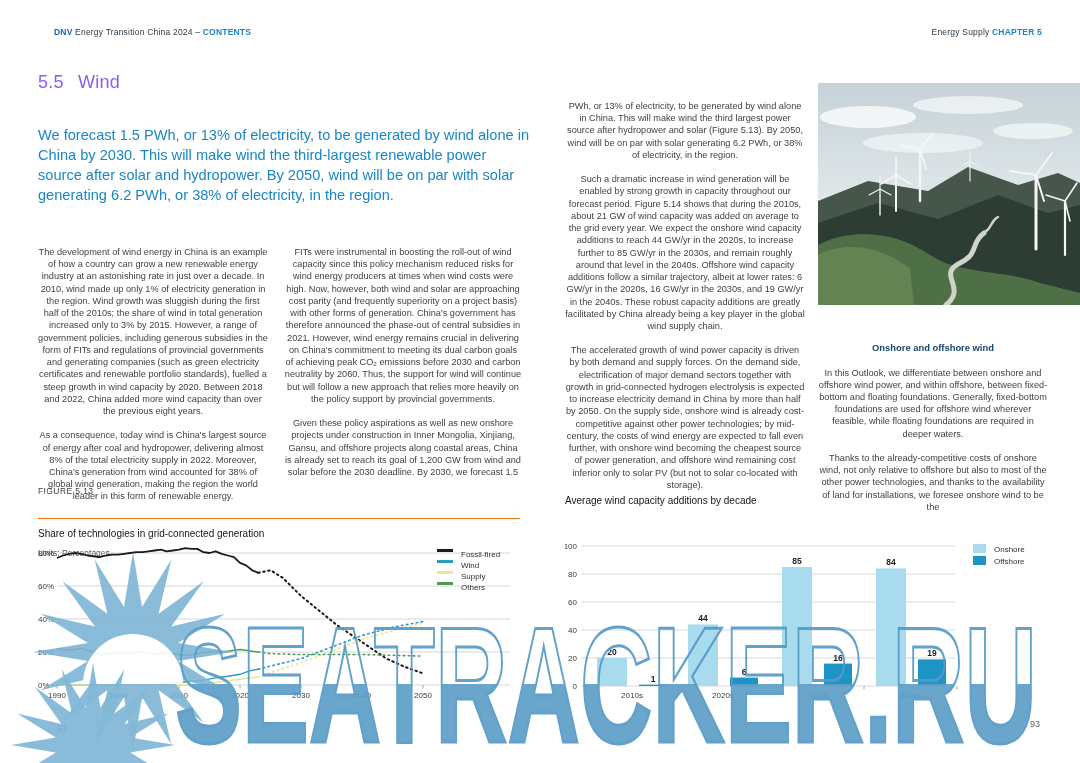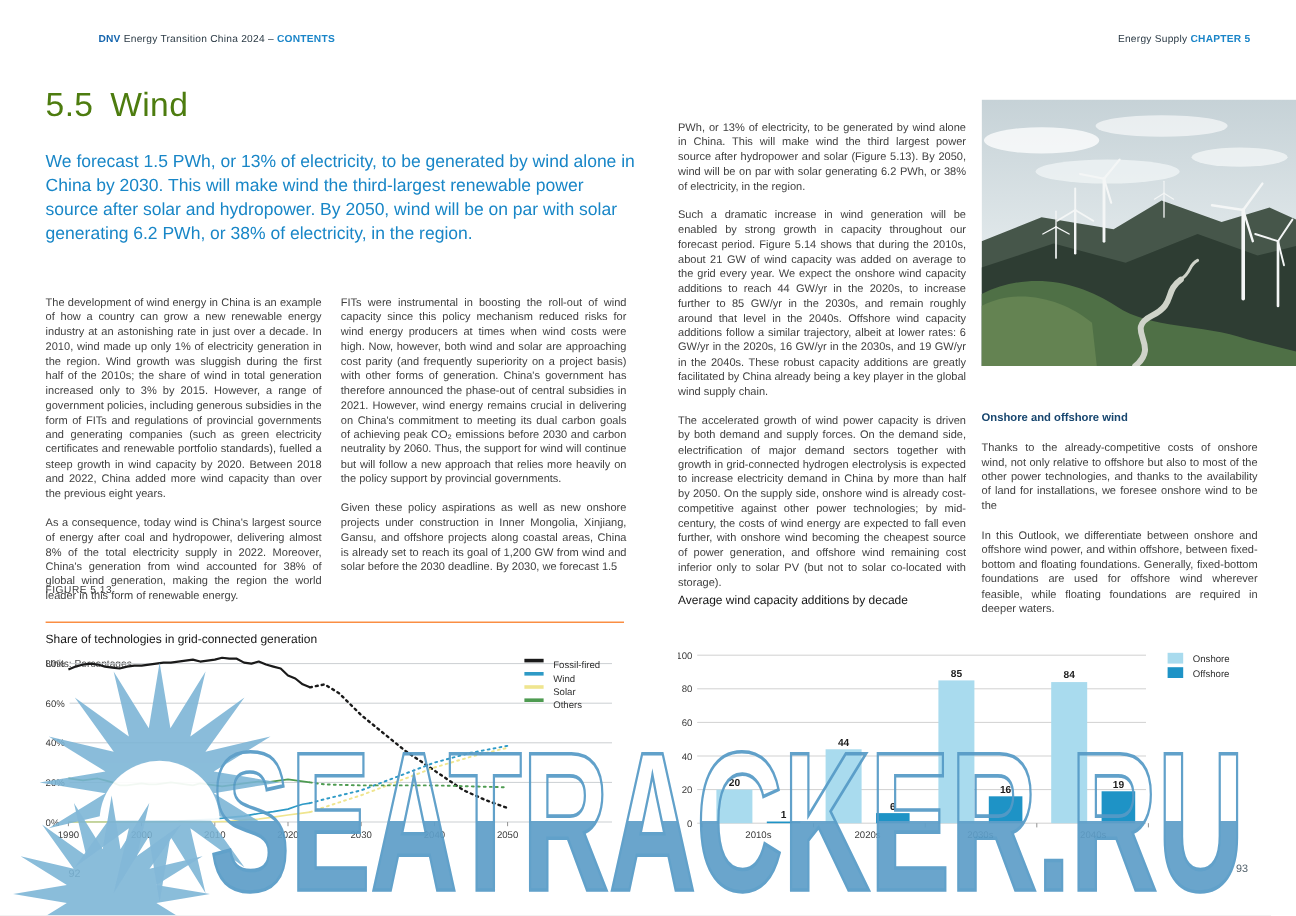--- a/index.html
+++ b/index.html
@@ -4,45 +4,45 @@
 <style>
   html,body{margin:0;padding:0;background:#e8e8e8;}
   #page{position:relative;width:1080px;height:763px;background:#ffffff;overflow:hidden;
         font-family:"Liberation Sans",sans-serif;-webkit-font-smoothing:antialiased;}
   .abs{position:absolute;}
   
   .hdr{font-size:8.5px;color:#2b3a45;letter-spacing:.2px;}
   .hdr .brand{color:#1565ae;font-weight:bold;}
   .hdr .blue{color:#1a85c8;font-weight:bold;}
   
-  .sec-title{font-size:28px;color:#4d7c0f;font-weight:500;letter-spacing:.3px;}
+  .sec-title{font-size:18px;color:#8b5cf6;font-weight:500;letter-spacing:.3px;}
   .sec-title .num{margin-right:14px;}
   .lead{font-size:14.6px;line-height:1.37;color:#1886c7;width:494px;}
   
   .body-col{font-size:9.2px;line-height:1.33;color:#3f3f3f;text-align:justify;margin-top:24px;}
-  .body-col p{margin:0 0 12px 0;}
+  .body-col p{margin:0 0 12px 0;text-align:center;}
   .col-heading{font-size:9.4px;font-weight:bold;color:#16456e;margin:0 0 2px 0;text-align:left;}
   
   .figlabel{font-size:8.5px;color:#3c3c3c;letter-spacing:.4px;padding-bottom:22px;
             border-bottom:1px solid #f97316;}
   .figtitle{font-size:10px;font-weight:normal;color:#141414;margin-top:9px;}
   .figunits{font-size:8.5px;color:#4a4a4a;margin-top:9px;}
   .legend{font-size:8px;color:#2f2f2f;line-height:11px;}
   .lg-row{display:flex;align-items:flex-start;height:11px;}
   .lg-line{display:inline-block;width:16px;height:2.5px;margin-right:8px;}
   .lg-sq{display:inline-block;width:13px;height:9px;margin-right:8px;}
   .pageno{font-size:9px;color:#53626c;}
   svg text{font-family:"Liberation Sans",sans-serif;}
 </style>
 </head>
 <body>
 
 <div id="page">
 
-  <div class="abs hdr" style="left:54px;top:27px;padding-left:28px;">
+  <div class="abs hdr" style="left:26px;top:27px;padding-left:28px;">
     <span class="brand">DNV</span>
     <span>Energy Transition China 2024</span>
     <span>–</span>
     <span class="blue">CONTENTS</span>
   </div>
   <div class="abs hdr" style="right:38px;top:27px;text-align:right;padding-left:32px;">
     <span>Energy Supply</span>
     <span class="blue">CHAPTER 5</span>
   </div>
 
@@ -121,22 +121,22 @@
             <line x1="247" y1="118" x2="259" y2="100"></line>
             <line x1="247" y1="118" x2="228" y2="112"></line>
             <line x1="247" y1="118" x2="252" y2="138"></line>
           </g>
       </g>
     </svg>
   </div>
 
   <div class="abs body-col" style="left:818px;top:318px;width:230px;">
     <p class="col-heading">Onshore and offshore wind</p>
+    <p>In this Outlook, we differentiate between onshore and offshore wind power, and within offshore, between fixed-bottom and floating foundations. Generally, fixed-bottom foundations are used for offshore wind wherever feasible, while floating foundations are required in deeper waters.</p>
     <p>Thanks to the already-competitive costs of onshore wind, not only relative to offshore but also to most of the other power technologies, and thanks to the availability of land for installations, we foresee onshore wind to be the</p>
-    <p>In this Outlook, we differentiate between onshore and offshore wind power, and within offshore, between fixed-bottom and floating foundations. Generally, fixed-bottom foundations are used for offshore wind wherever feasible, while floating foundations are required in deeper waters.</p>
   </div>
 
   <div class="abs" style="left:38px;top:486px;width:482px;">
     <div class="figlabel">FIGURE 5.13</div>
     <div class="figtitle">Share of technologies in grid-connected generation</div>
     <div class="figunits">Units: Percentages</div>
     <svg id="fig13svg" class="abs" style="left:0;top:56px;" width="482" height="162">
         <line x1="20" y1="143" x2="472" y2="143" stroke="#c9cdd0" stroke-width="0.8"></line>
         <text x="0" y="146" font-size="8" fill="#3a3a3a">0%</text>
         <line x1="20" y1="110" x2="472" y2="110" stroke="#c9cdd0" stroke-width="0.8"></line>
@@ -174,21 +174,21 @@
         <div class="lg-row">
           <span class="lg-line" style="background: rgb(26, 26, 26);"></span>
           <span>Fossil-fired</span>
         </div>
         <div class="lg-row">
           <span class="lg-line" style="background: rgb(46, 154, 198);"></span>
           <span>Wind</span>
         </div>
         <div class="lg-row">
           <span class="lg-line" style="background: rgb(239, 229, 143);"></span>
-          <span>Solar</span>
+          <span>Supply</span>
         </div>
         <div class="lg-row">
           <span class="lg-line" style="background: rgb(78, 155, 81);"></span>
           <span>Others</span>
         </div>
       </div>
   </div>
 
   <div class="abs" style="left:565px;top:486px;width:480px;">
     <div class="figtitle">Average wind capacity additions by decade</div>

